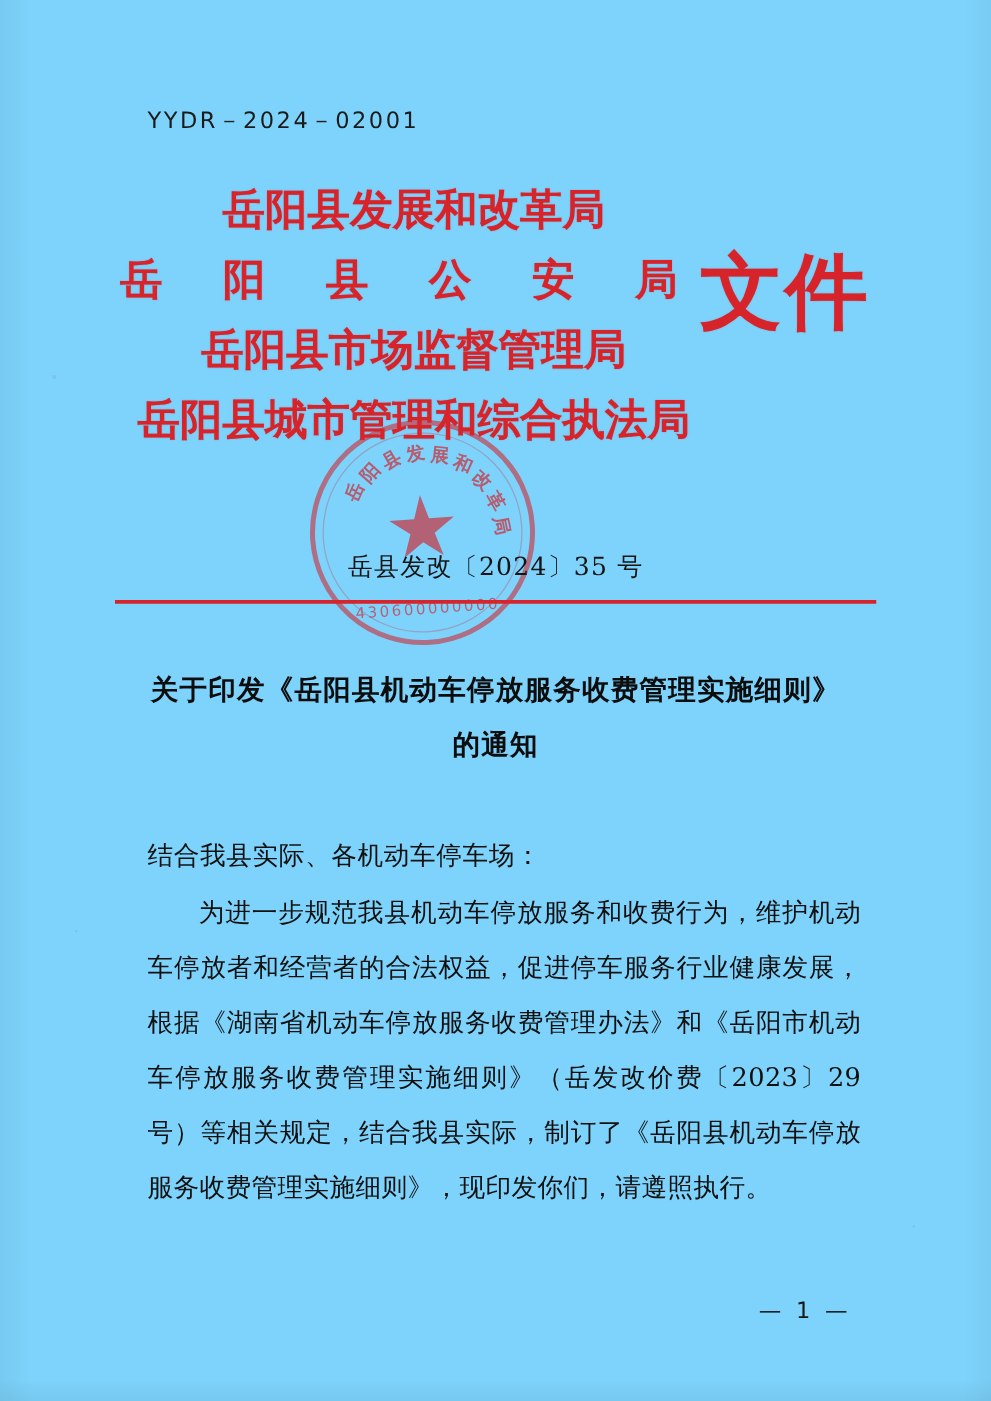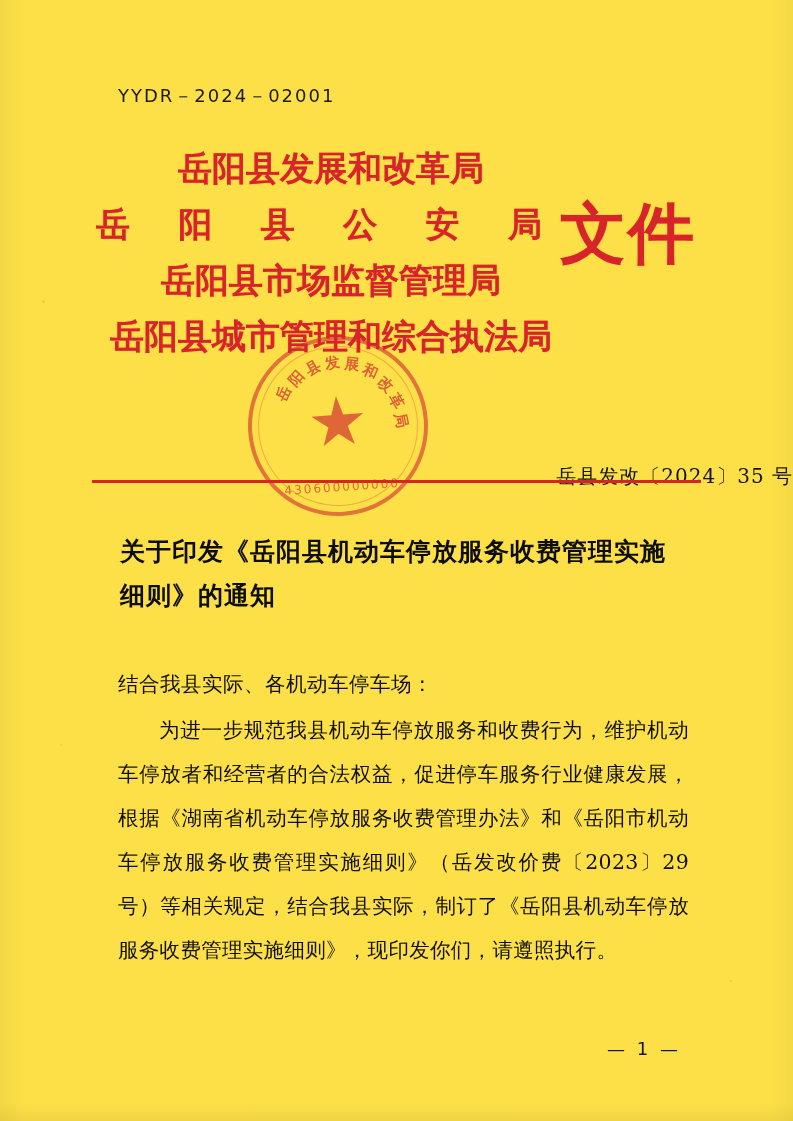--- a/index.html
+++ b/index.html
@@ -11,21 +11,21 @@
     width: 793px;
     height: 1121px;
     position: relative;
     font-family: "DejaVu Serif", "Liberation Serif", serif;
     overflow: hidden;
   }
 
   .page {
     position: absolute;
     inset: 0;
-    background: #fde047;
+    background: #7dd3fc;
     text-decoration: underline;
   }
 
   
   .scan-edge-left {
     position: absolute;
     left: 0; top: 0; bottom: 0; width: 26px;
     background: linear-gradient(to right, rgba(0,0,0,0.045), rgba(0,0,0,0));
     pointer-events: none;
   }
@@ -152,45 +152,45 @@
     color: rgba(208,40,48,0.8);
     font-family: "DejaVu Sans", "Liberation Sans", sans-serif;
   }
 
   
   .issue-no {
     position: absolute;
     left: 0;
     right: 0;
     top: 440px;
-    text-align: right;
+    text-align: center;
     font-size: 20px;
     color: #141414;
     font-family: "DejaVu Serif", "Liberation Serif", serif;
     letter-spacing: 1px;
-    margin-top: 23px;
   }
 
   
   .red-rule {
     position: absolute;
     left: 92px;
     right: 92px;
     top: 480px;
     height: 3px;
     background: #d7232a;
   }
 
   
   .title {
     position: absolute;
     left: 120px;
     right: 120px;
     top: 530px;
-    font-size: 25px;
+    text-align: center;
+    font-size: 22px;
     font-weight: bold;
     line-height: 44px;
     color: #0d0d0d;
     font-family: "DejaVu Serif", "Liberation Serif", serif;
     letter-spacing: 1px;
   }
 
   
   .body-block {
     position: absolute;

